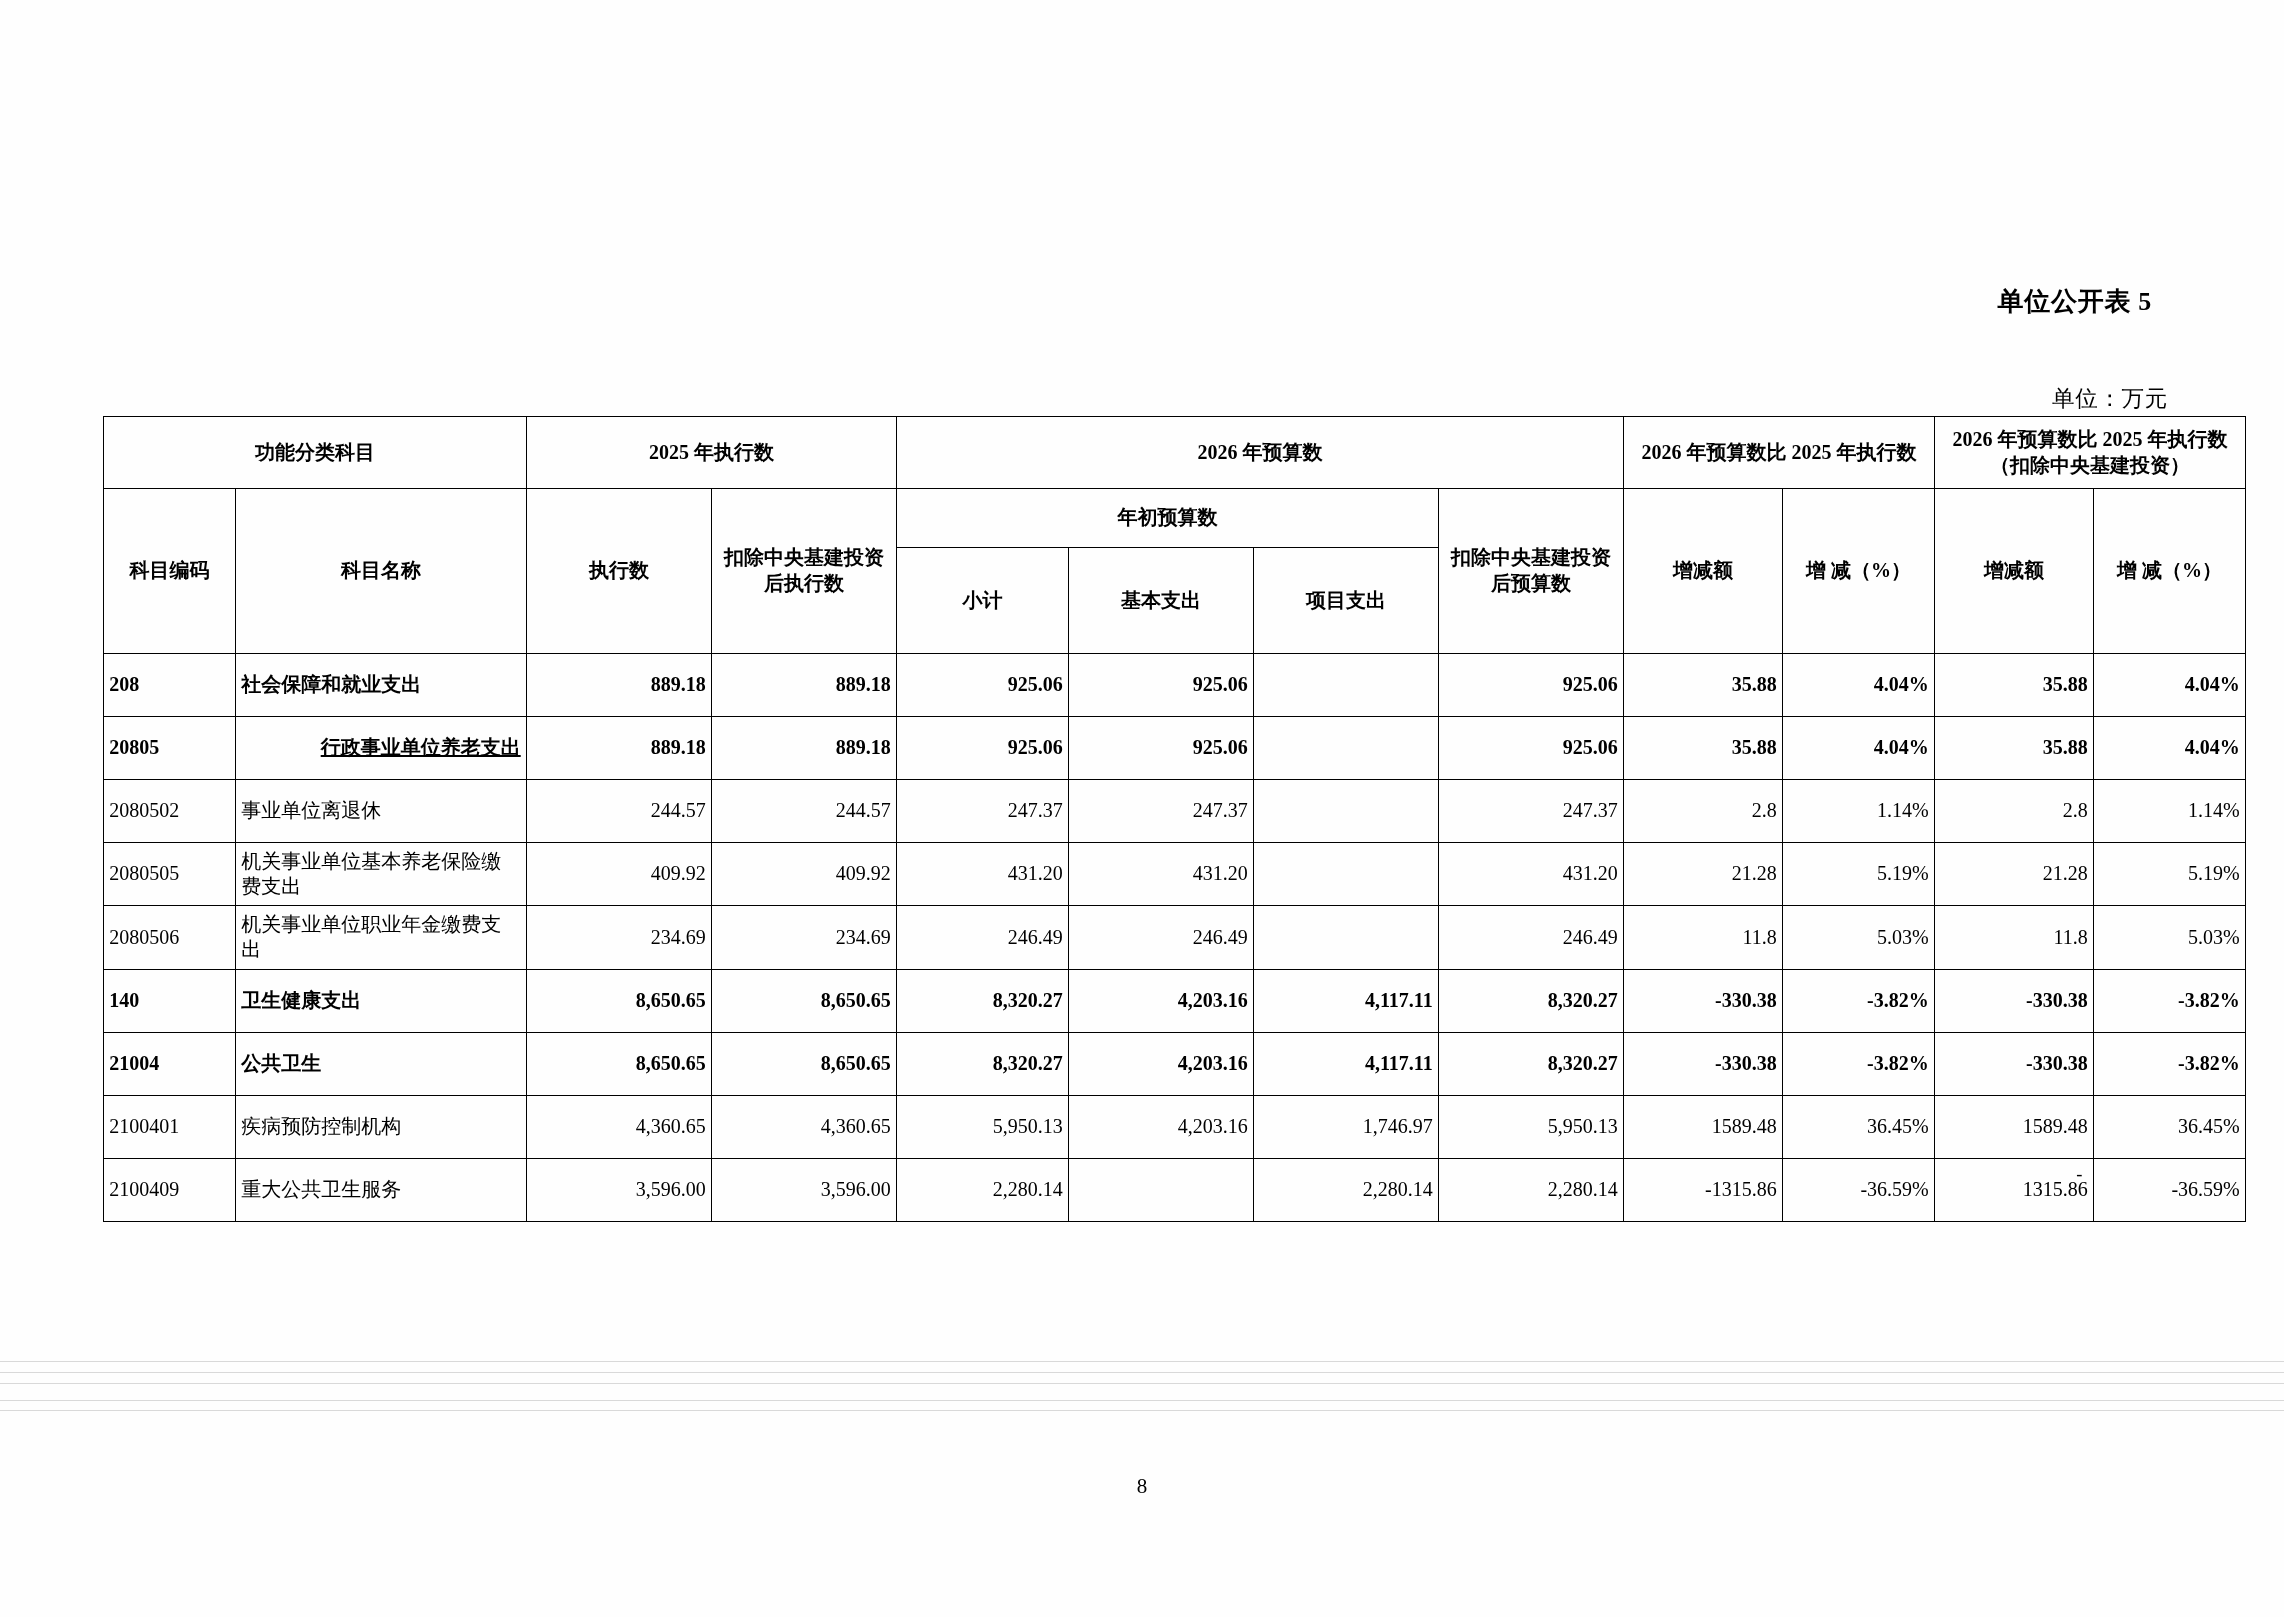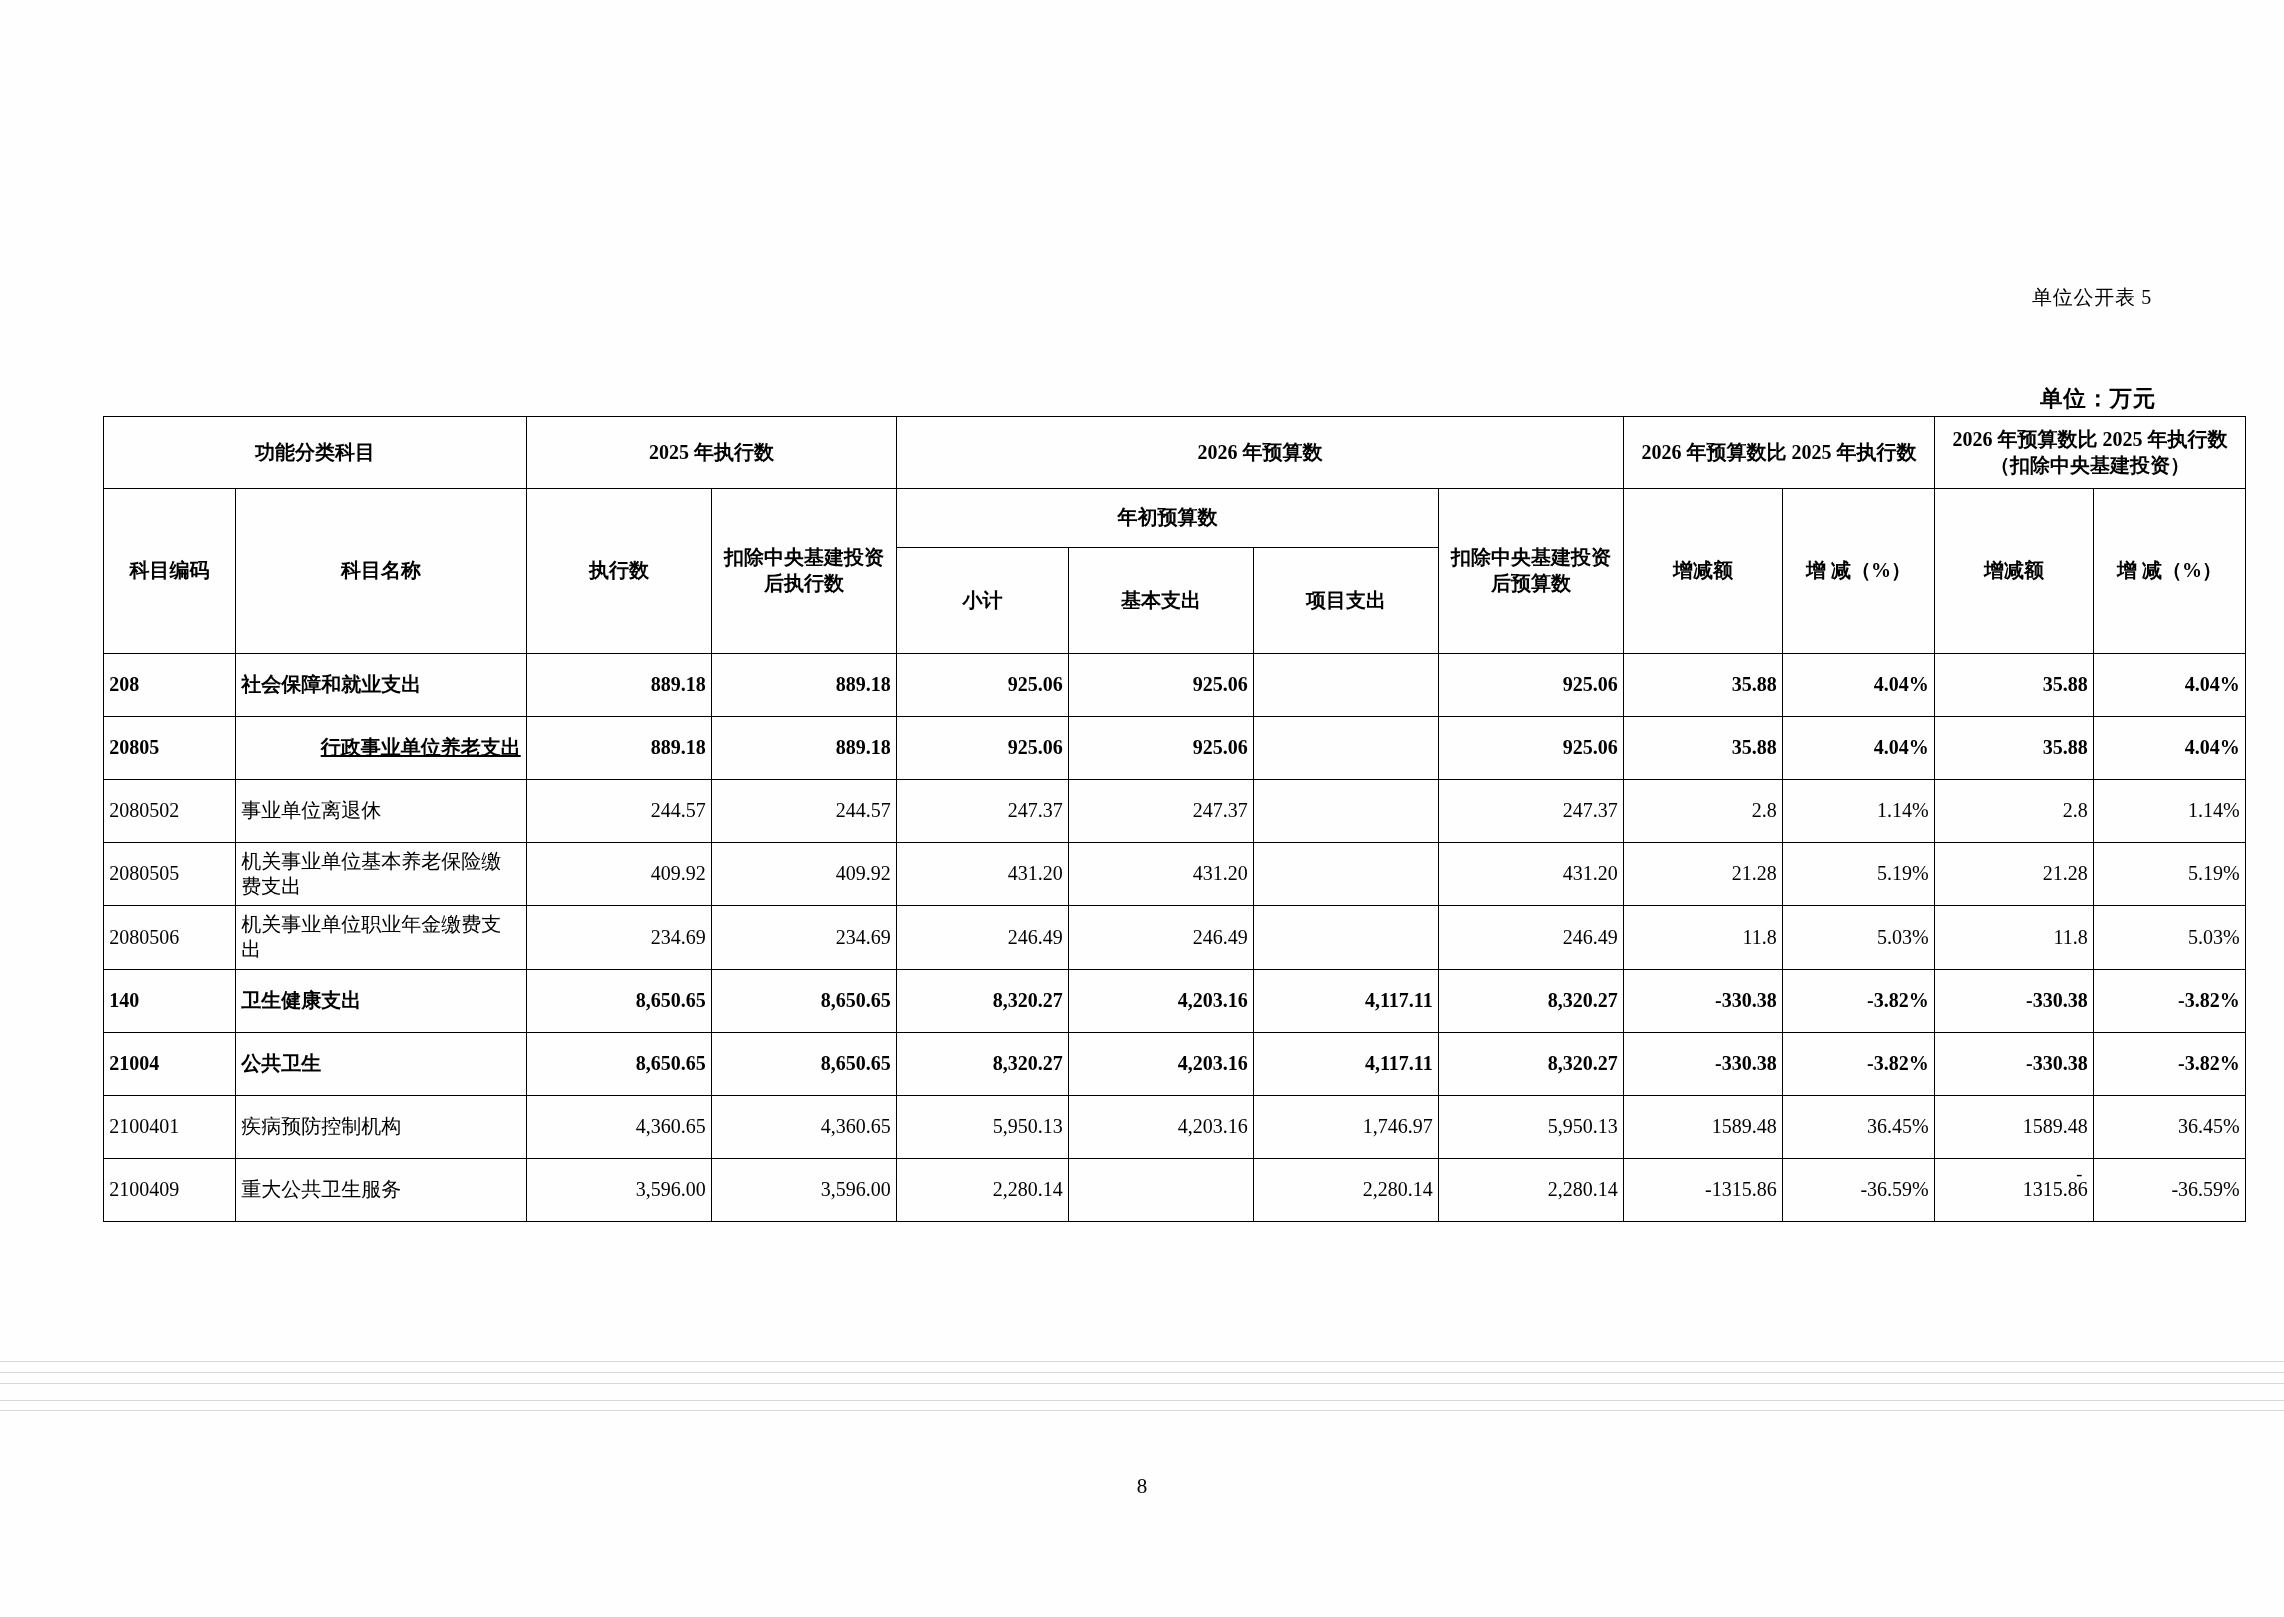--- a/index.html
+++ b/index.html
@@ -19,40 +19,40 @@
     position: absolute;
     left: 0; top: 0;
     width: 2284px;
     height: 1618px;
     background: #fefefe;
   }
   .unit-top {
     position: absolute;
     right: 132px;
     top: 284px;
-    font-size: 20px;
+    font-size: 26px;
     letter-spacing: 0.7px;
+    font-weight: bold;
   }
   .doc-title {
     position: absolute;
     left: 0;
     right: 0;
     top: 317px;
     text-align: center;
     font-size: 32px;
     font-weight: bold;
     letter-spacing: 2.6px;
   }
   .unit-right {
     position: absolute;
-    right: 128px;
+    right: 116px;
     top: 383px;
     font-size: 22.5px;
     letter-spacing: 0.7px;
-    font-weight: bold;
   }
   table.budget {
     position: absolute;
     left: 73px;
     top: 416px;
     width: 2141px;
     border-collapse: collapse;
     table-layout: fixed;
     margin-left: 30px;
   }

